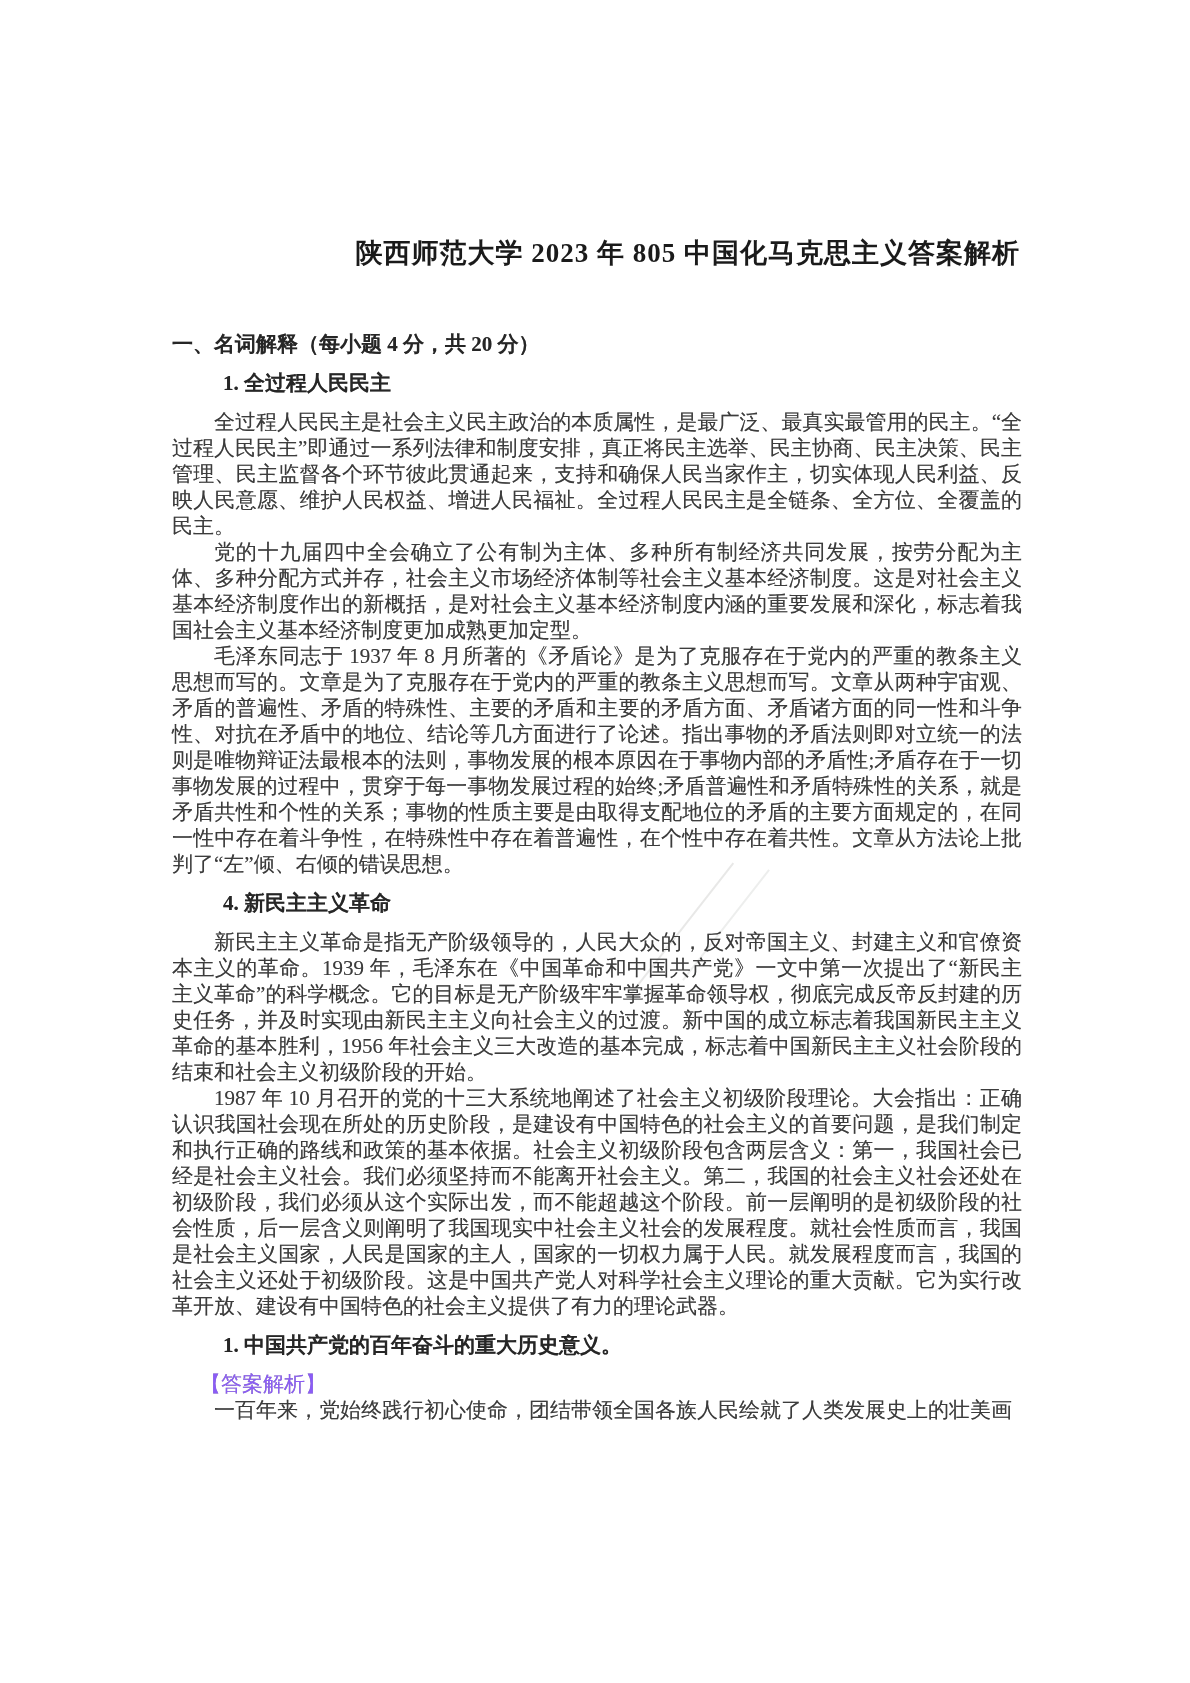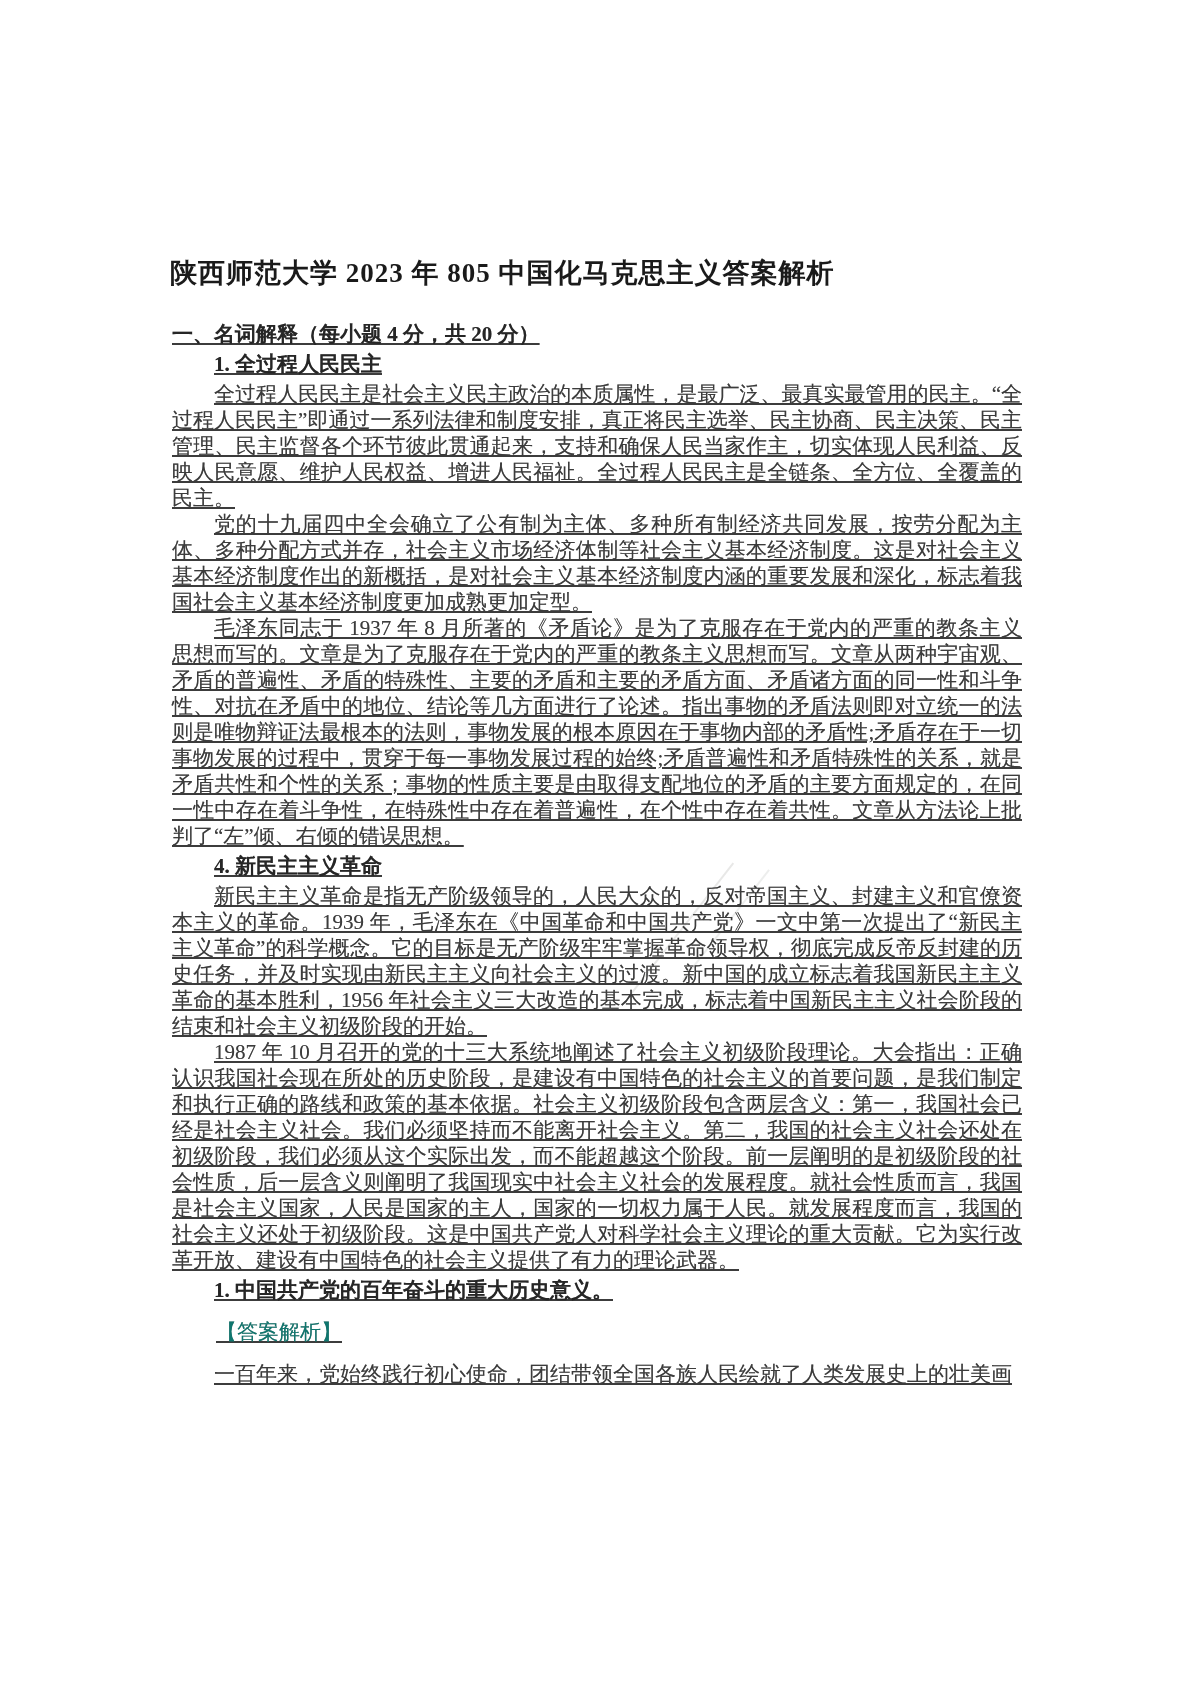--- a/index.html
+++ b/index.html
@@ -10,66 +10,65 @@
   .page {
     position: relative;
     width: 1190px;
     height: 1683px;
     background: #ffffff;
     overflow: hidden;
     font-family: "Liberation Serif", "DejaVu Serif", serif;
   }
   .doc-title {
     position: absolute;
-    top: 256px;
+    top: 236px;
     left: 170px;
     width: 850px;
     margin: 0;
-    text-align: left;
+    text-align: right;
     font-size: 27px;
     line-height: 34px;
     font-weight: bold;
     color: #1a1a1a;
     letter-spacing: 1px;
   }
   .doc-body {
     position: absolute;
-    top: 321px;
+    top: 331px;
     left: 172px;
     width: 850px;
     font-size: 21px;
     line-height: 26px;
     color: #3c3c3c;
     text-align: justify;
     text-shadow: 0 0 0.5px rgba(70,70,70,0.55);
-    text-decoration: underline;
   }
   .sec-heading {
     margin: 0;
     font-size: 21px;
     line-height: 26px;
     font-weight: bold;
     color: #262626;
   }
   .item-heading {
-    margin: 4px;
+    margin: 13px;
     padding-left: 38px;
     font-size: 21px;
     line-height: 26px;
     font-weight: bold;
     color: #262626;
   }
   .para {
     margin: 0;
     text-indent: 2em;
   }
   .answer-label {
-    margin: 16px;
+    margin: 0;
     padding-left: 28px;
-    color: #0f766e;
+    color: #8b5cf6;
   }
   
   .scan-watermark {
     position: absolute;
     top: 840px;
     left: 590px;
     width: 200px;
     height: 190px;
     pointer-events: none;
   }

